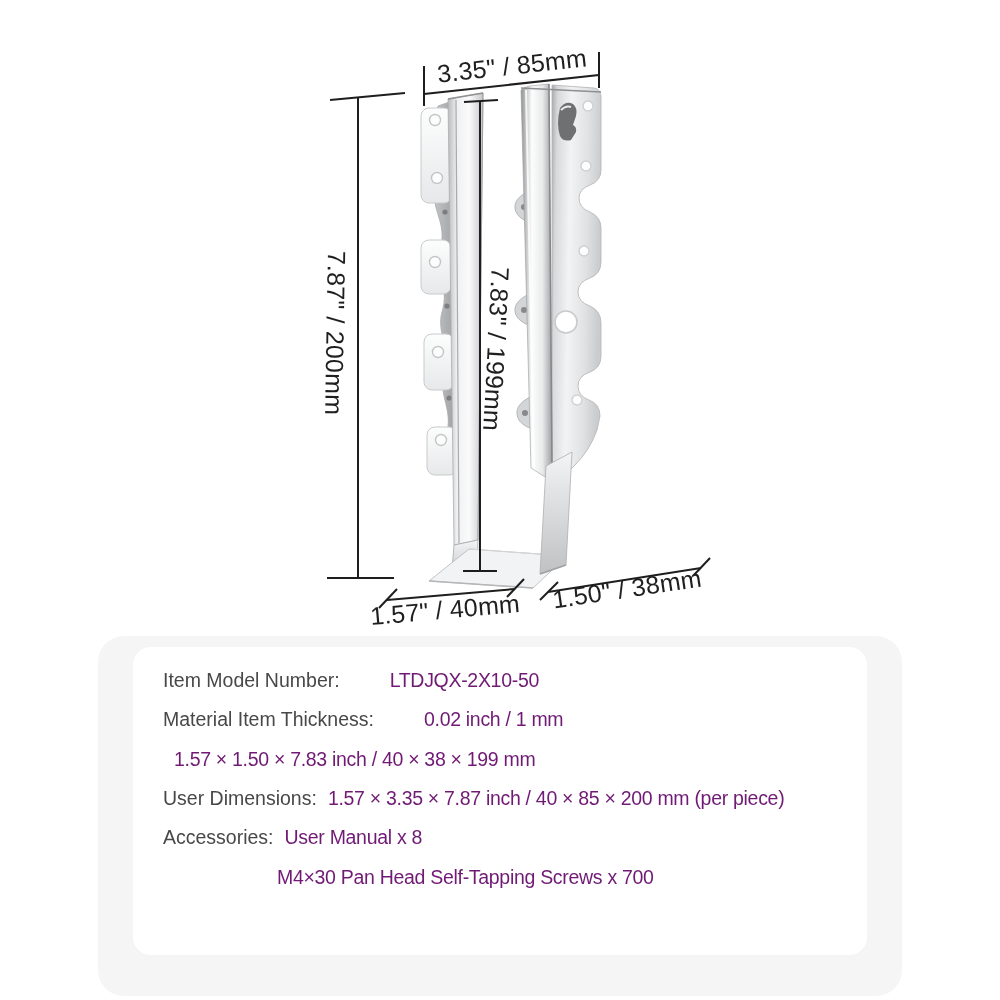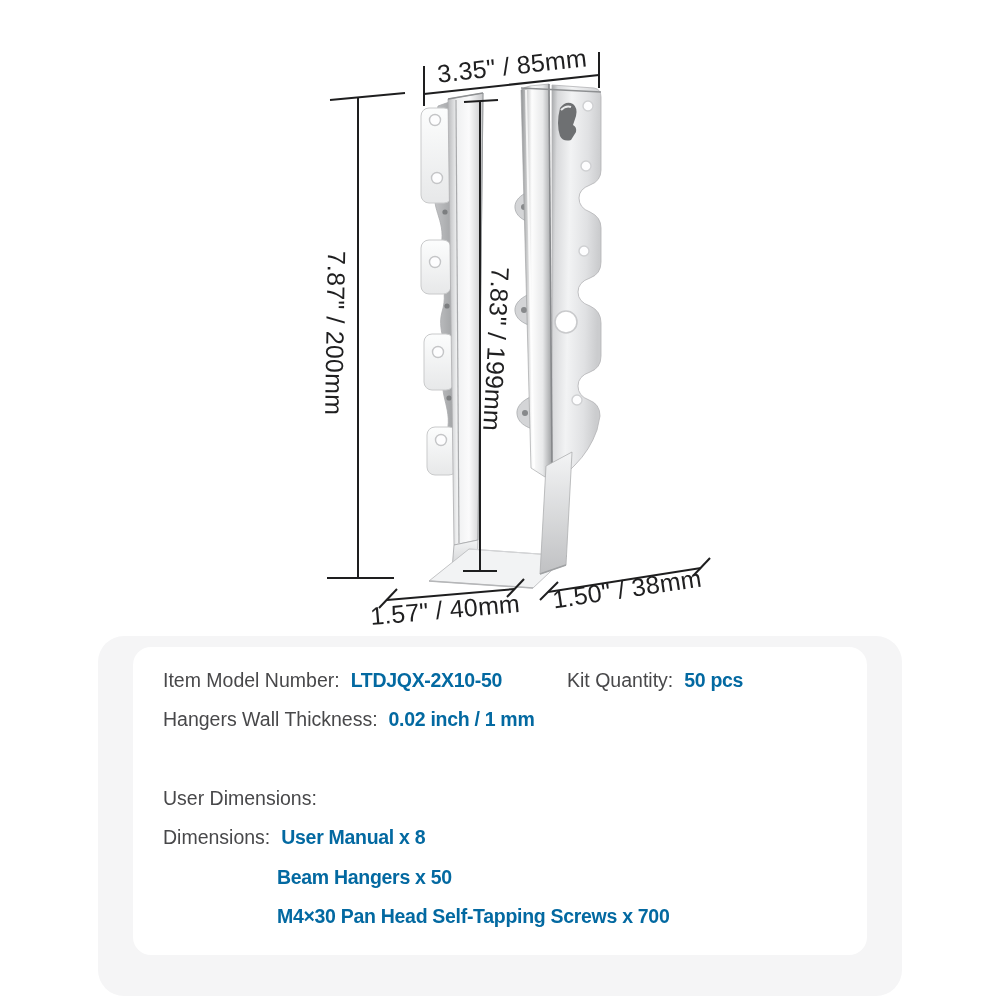--- a/index.html
+++ b/index.html
@@ -9,23 +9,23 @@
   .dim-label{position:absolute;font-size:25px;color:#1f1f20;white-space:nowrap;
              letter-spacing:.2px;transform-origin:center;}
   
   .panel{position:absolute;left:98px;top:636px;width:804px;height:360px;
          background:#f5f5f6;border-radius:26px;}
   .card{position:absolute;left:35px;top:11px;width:734px;height:308px;
         background:#ffffff;border-radius:18px;box-sizing:border-box;
         padding:14px 30px 0 30px;}
   .spec-row{height:39.3px;display:flex;align-items:center;white-space:nowrap;font-size:19.5px;}
   .pair{display:flex;align-items:baseline;}
-  .pair.first{width:404px;}
+  .pair.first{width:404px;gap:39px;}
   .spec-label{color:#48484a;}
-  .spec-value{color:#0369a1;font-weight:700;margin-left:11px;letter-spacing:-0.3px;}
+  .spec-value{color:#701a75;font-weight:400;margin-left:11px;letter-spacing:-0.3px;}
   .spec-value.cont{margin-left:114px;}
 </style>
 </head>
 <body>
 
 <div class="stage">
 
   <svg class="art" viewBox="0 0 1000 1000">
     <defs>
       <linearGradient id="gFace" x1="0" y1="0" x2="1" y2="0">
@@ -163,48 +163,43 @@
   <div class="dim-label" style="left:627px;top:589px;transform:translate(-50%,-50%) rotate(-8.5deg);">1.50" / 38mm</div>
 
   <div class="panel">
     <div class="card">
 
       <div class="spec-row">
         <div class="pair first">
           <span class="spec-label">Item Model Number:</span>
           <span class="spec-value">LTDJQX-2X10-50</span>
         </div>
-        <div class="pair">
-          <span class="spec-label">Kit Quantity:</span>
-          <span class="spec-value">50 pcs</span>
-        </div>
       </div>
 
       <div class="spec-row">
         <div class="pair first">
-          <span class="spec-label">Hangers Wall Thickness:</span>
+          <span class="spec-label">Material Item Thickness:</span>
           <span class="spec-value">0.02 inch / 1 mm</span>
         </div>
       </div>
 
       <div class="spec-row">
+        <span class="spec-value">1.57 × 1.50 × 7.83 inch / 40 × 38 × 199 mm</span>
       </div>
 
       <div class="spec-row">
         <span class="spec-label">User Dimensions:</span>
-      </div>
-
-      <div class="spec-row">
-        <span class="spec-label">Dimensions:</span>
+        <span class="spec-value">1.57 × 3.35 × 7.87 inch / 40 × 85 × 200 mm (per piece)</span>
+      </div>
+
+      <div class="spec-row">
+        <span class="spec-label">Accessories:</span>
         <span class="spec-value">User Manual x 8</span>
       </div>
 
-      <div class="spec-row">
-        <span class="spec-value cont">Beam Hangers x 50</span>
-      </div>
 
       <div class="spec-row">
         <span class="spec-value cont">M4×30 Pan Head Self-Tapping Screws x 700</span>
       </div>
 
     </div>
   </div>
 </div>
 
 </body></html>

